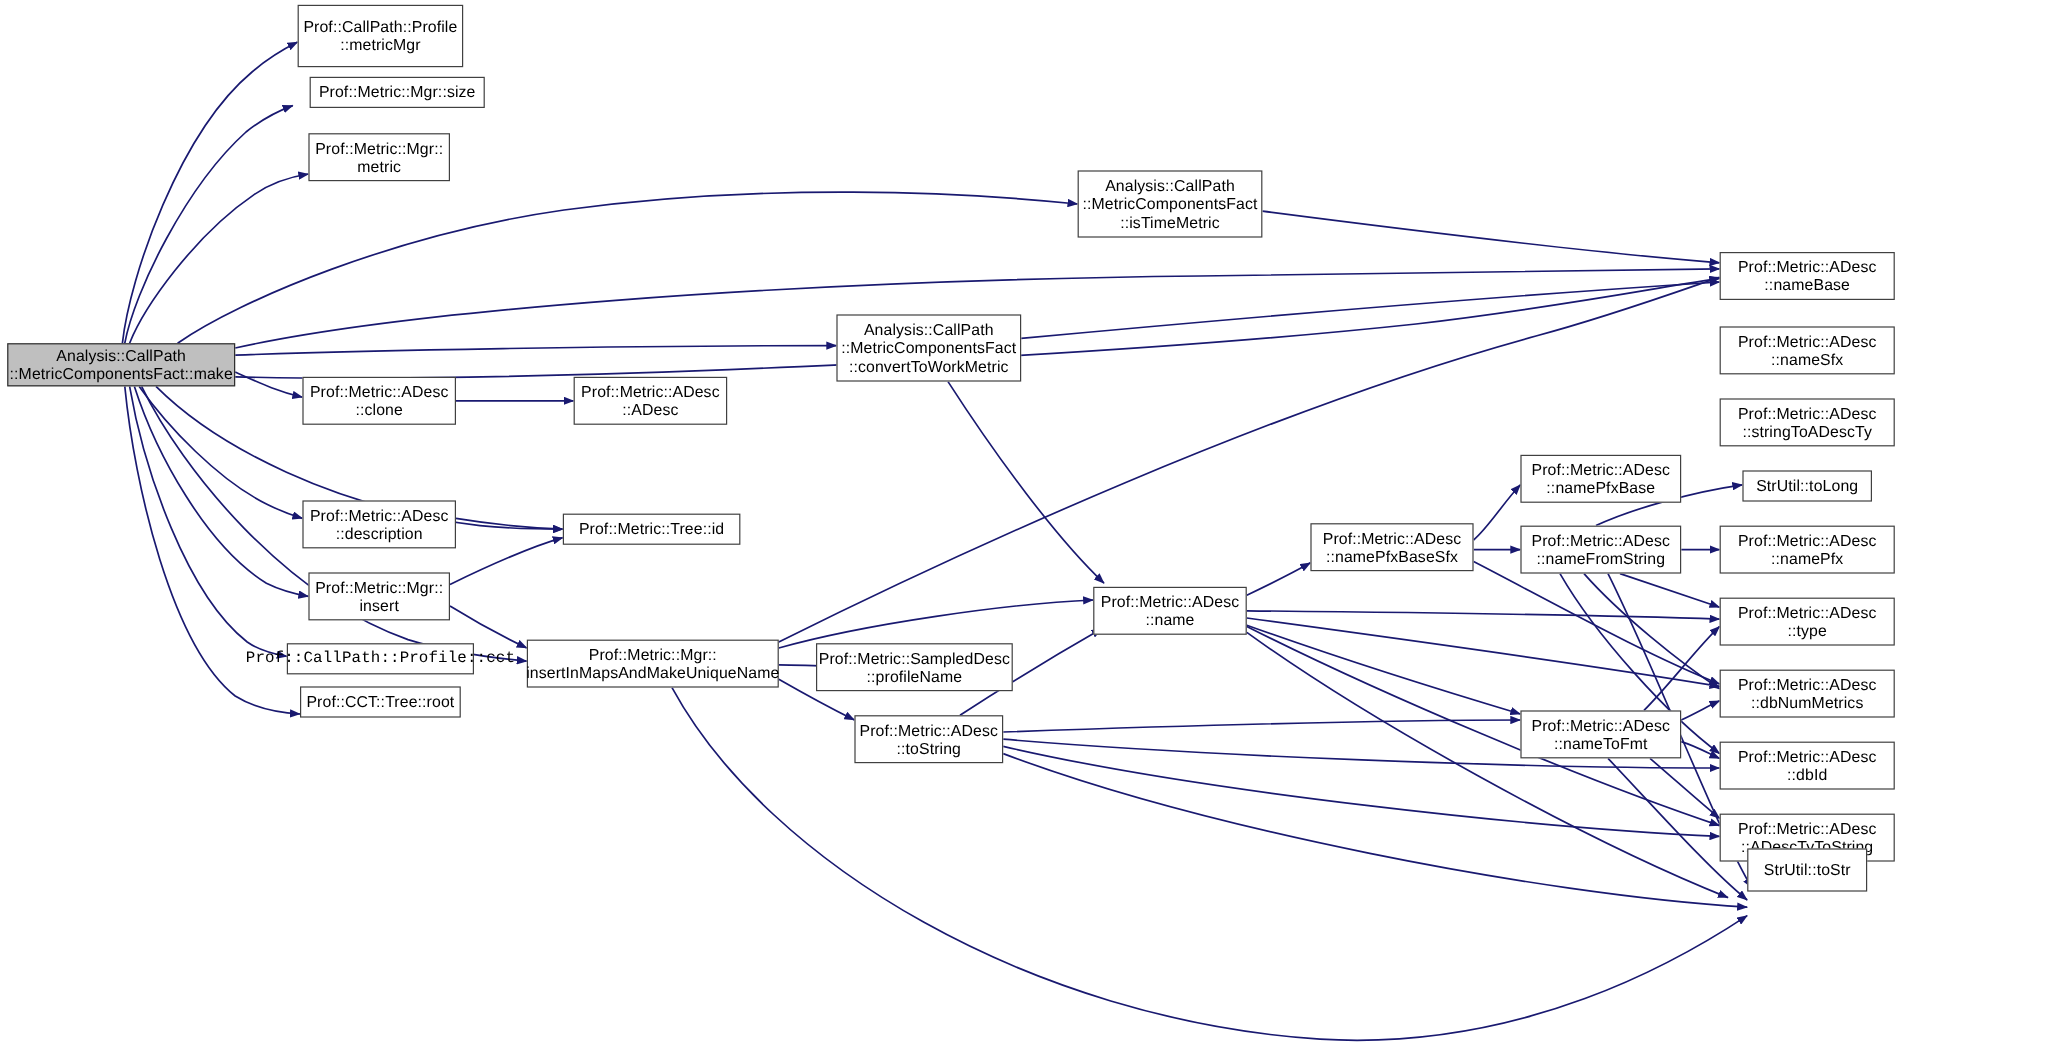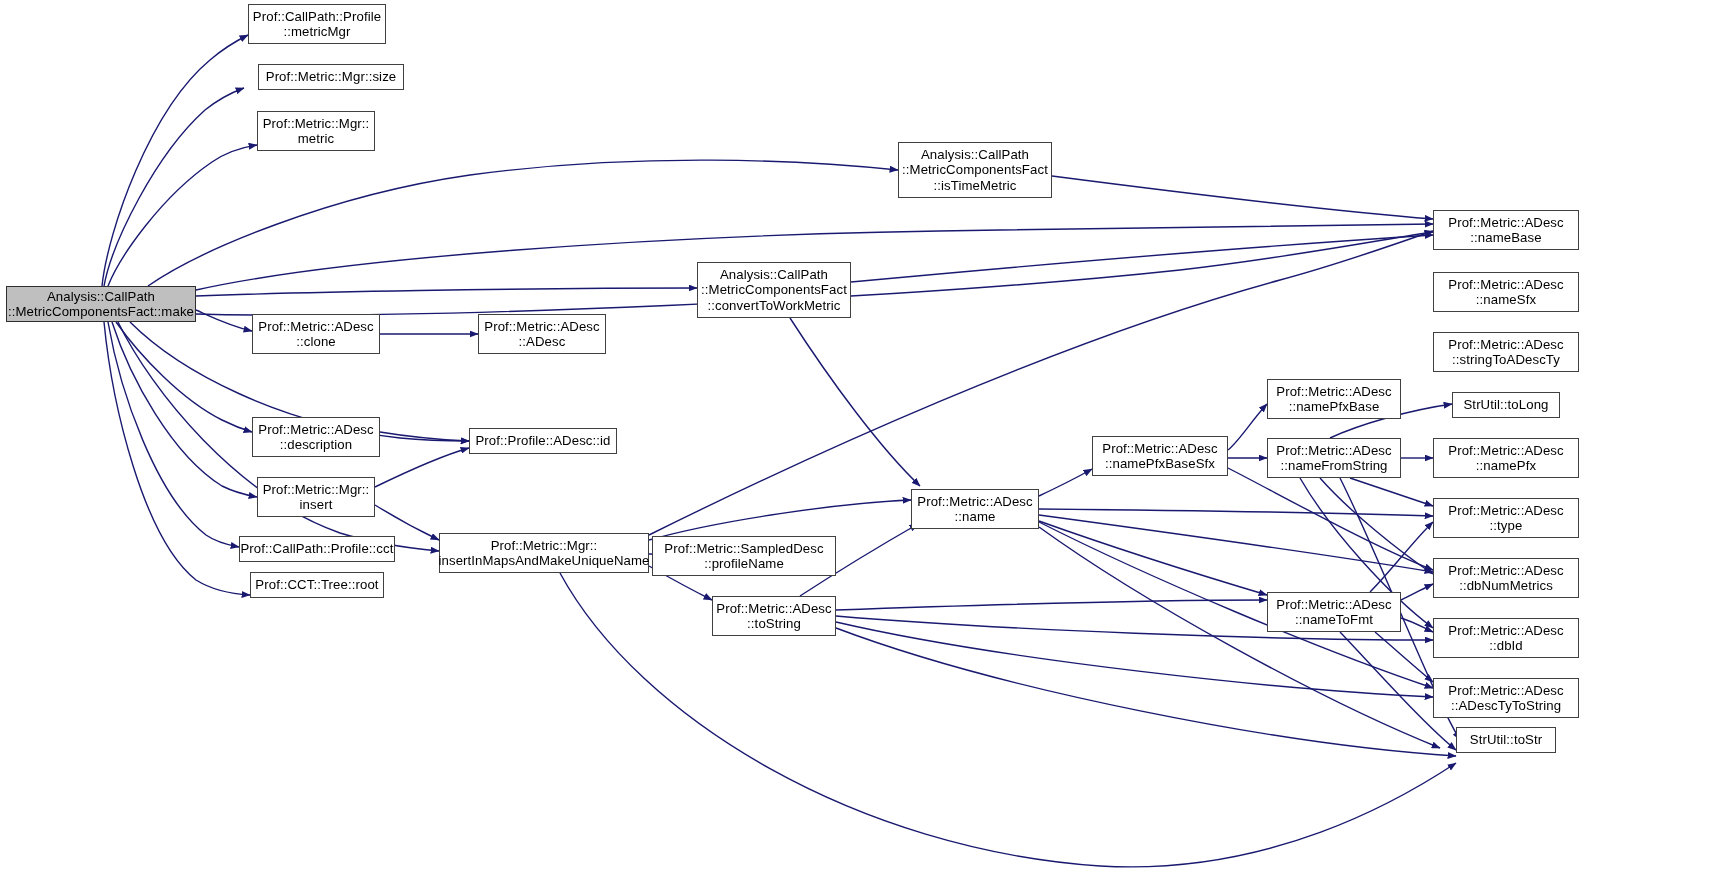--- a/index.html
+++ b/index.html
@@ -106,21 +106,21 @@
         <path d="M836,610 C950,606 1150,600 1267,600" marker-end="url(#arrow)"></path>
         <path d="M836,616 C1000,630 1270,640 1433,640" marker-end="url(#arrow)"></path>
         <path d="M836,622 C1000,660 1280,690 1433,697" marker-end="url(#arrow)"></path>
         <path d="M836,628 C1000,690 1280,745 1456,756" marker-end="url(#arrow)"></path>
         <path d="M1039,527 C1140,600 1320,700 1440,748" marker-end="url(#arrow)"></path>
       </g>
   </svg>
   <div id="node-layer">
       <div class="node root" style="left: 6px; top: 286px; width: 190px; height: 36px;">Analysis::CallPath
 ::MetricComponentsFact::make</div>
-      <div class="node" style="left: 248px; top: 4px; width: 138px; height: 40px;">Prof::CallPath::Profile
+      <div class="node" style="left: 248px; top: 4px; width: 138px; height: 52px;">Prof::CallPath::Profile
 ::metricMgr</div>
       <div class="node" style="left: 258px; top: 64px; width: 146px; height: 26px;">Prof::Metric::Mgr::size</div>
       <div class="node" style="left: 257px; top: 111px; width: 118px; height: 40px;">Prof::Metric::Mgr::
 metric</div>
       <div class="node" style="left: 898px; top: 142px; width: 154px; height: 56px;">Analysis::CallPath
 ::MetricComponentsFact
 ::isTimeMetric</div>
       <div class="node" style="left: 1433px; top: 210px; width: 146px; height: 40px;">Prof::Metric::ADesc
 ::nameBase</div>
       <div class="node" style="left: 1433px; top: 272px; width: 146px; height: 40px;">Prof::Metric::ADesc
@@ -134,42 +134,42 @@
 ::ADesc</div>
       <div class="node" style="left: 1433px; top: 332px; width: 146px; height: 40px;">Prof::Metric::ADesc
 ::stringToADescTy</div>
       <div class="node" style="left: 1452px; top: 392px; width: 108px; height: 26px;">StrUtil::toLong</div>
       <div class="node" style="left: 1267px; top: 379px; width: 134px; height: 40px;">Prof::Metric::ADesc
 ::namePfxBase</div>
       <div class="node" style="left: 1433px; top: 438px; width: 146px; height: 40px;">Prof::Metric::ADesc
 ::namePfx</div>
       <div class="node" style="left: 252px; top: 417px; width: 128px; height: 40px;">Prof::Metric::ADesc
 ::description</div>
-      <div class="node" style="left: 469px; top: 428px; width: 148px; height: 26px;">Prof::Profile::ADesc::id</div>
+      <div class="node" style="left: 469px; top: 428px; width: 148px; height: 26px;">Prof::Metric::Tree::id</div>
       <div class="node" style="left: 1092px; top: 436px; width: 136px; height: 40px;">Prof::Metric::ADesc
 ::namePfxBaseSfx</div>
       <div class="node" style="left: 1267px; top: 438px; width: 134px; height: 40px;">Prof::Metric::ADesc
 ::nameFromString</div>
       <div class="node" style="left: 257px; top: 477px; width: 118px; height: 40px;">Prof::Metric::Mgr::
 insert</div>
       <div class="node" style="left: 911px; top: 489px; width: 128px; height: 40px;">Prof::Metric::ADesc
 ::name</div>
       <div class="node" style="left: 1433px; top: 498px; width: 146px; height: 40px;">Prof::Metric::ADesc
 ::type</div>
-      <div class="node" style="left: 239px; top: 536px; width: 156px; height: 26px;">Prof::CallPath::Profile::cct</div>
+      <div class="node" style="left: 239px; top: 536px; width: 156px; height: 26px; font-family: Liberation Mono, monospace;">Prof::CallPath::Profile::cct</div>
       <div class="node" style="left: 439px; top: 533px; width: 210px; height: 40px;">Prof::Metric::Mgr::
 insertInMapsAndMakeUniqueName</div>
-      <div class="node" style="left: 652px; top: 536px; width: 184px; height: 40px;">Prof::Metric::SampledDesc
+      <div class="node" style="left: 680px; top: 536px; width: 164px; height: 40px;">Prof::Metric::SampledDesc
 ::profileName</div>
       <div class="node" style="left: 1433px; top: 558px; width: 146px; height: 40px;">Prof::Metric::ADesc
 ::dbNumMetrics</div>
       <div class="node" style="left: 250px; top: 572px; width: 134px; height: 26px;">Prof::CCT::Tree::root</div>
       <div class="node" style="left: 1267px; top: 592px; width: 134px; height: 40px;">Prof::Metric::ADesc
 ::nameToFmt</div>
       <div class="node" style="left: 712px; top: 596px; width: 124px; height: 40px;">Prof::Metric::ADesc
 ::toString</div>
       <div class="node" style="left: 1433px; top: 618px; width: 146px; height: 40px;">Prof::Metric::ADesc
 ::dbId</div>
       <div class="node" style="left: 1433px; top: 678px; width: 146px; height: 40px;">Prof::Metric::ADesc
 ::ADescTyToString</div>
-      <div class="node" style="left: 1456px; top: 727px; width: 100px; height: 26px;">StrUtil::toStr</div>
+      <div class="node" style="left: 1456px; top: 707px; width: 100px; height: 36px;">StrUtil::toStr</div>
     </div>
 </div>
 
 </body></html>

